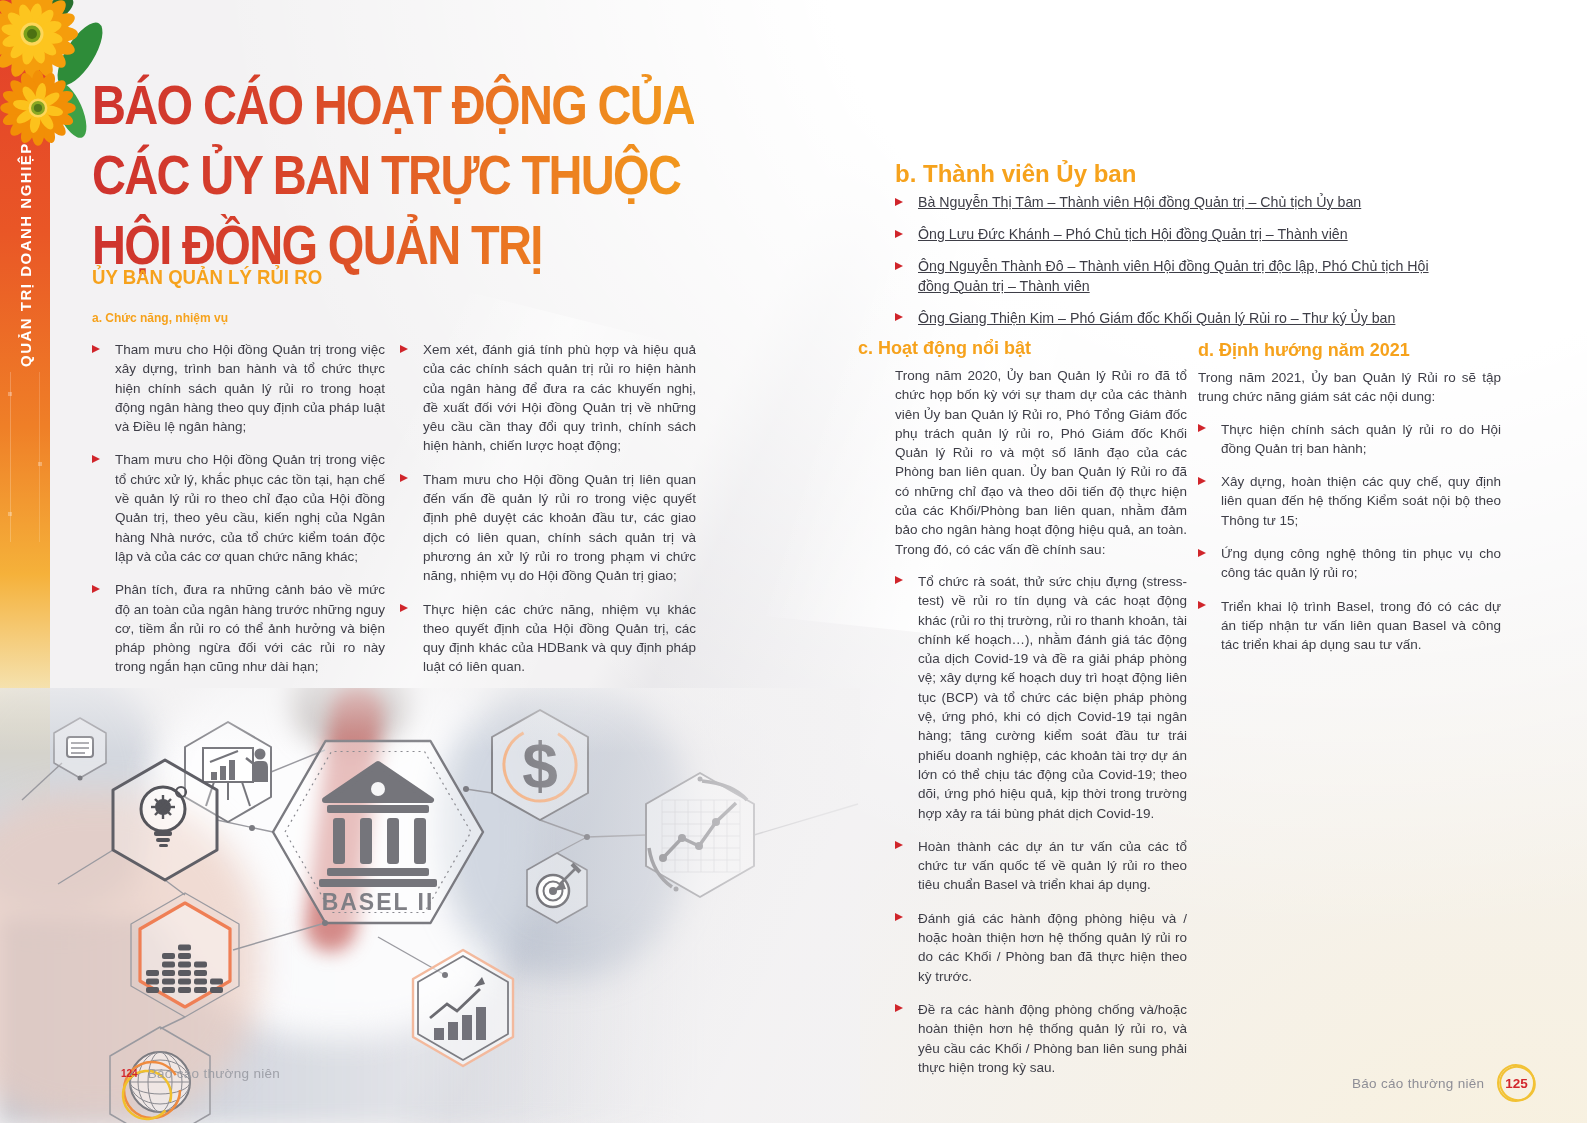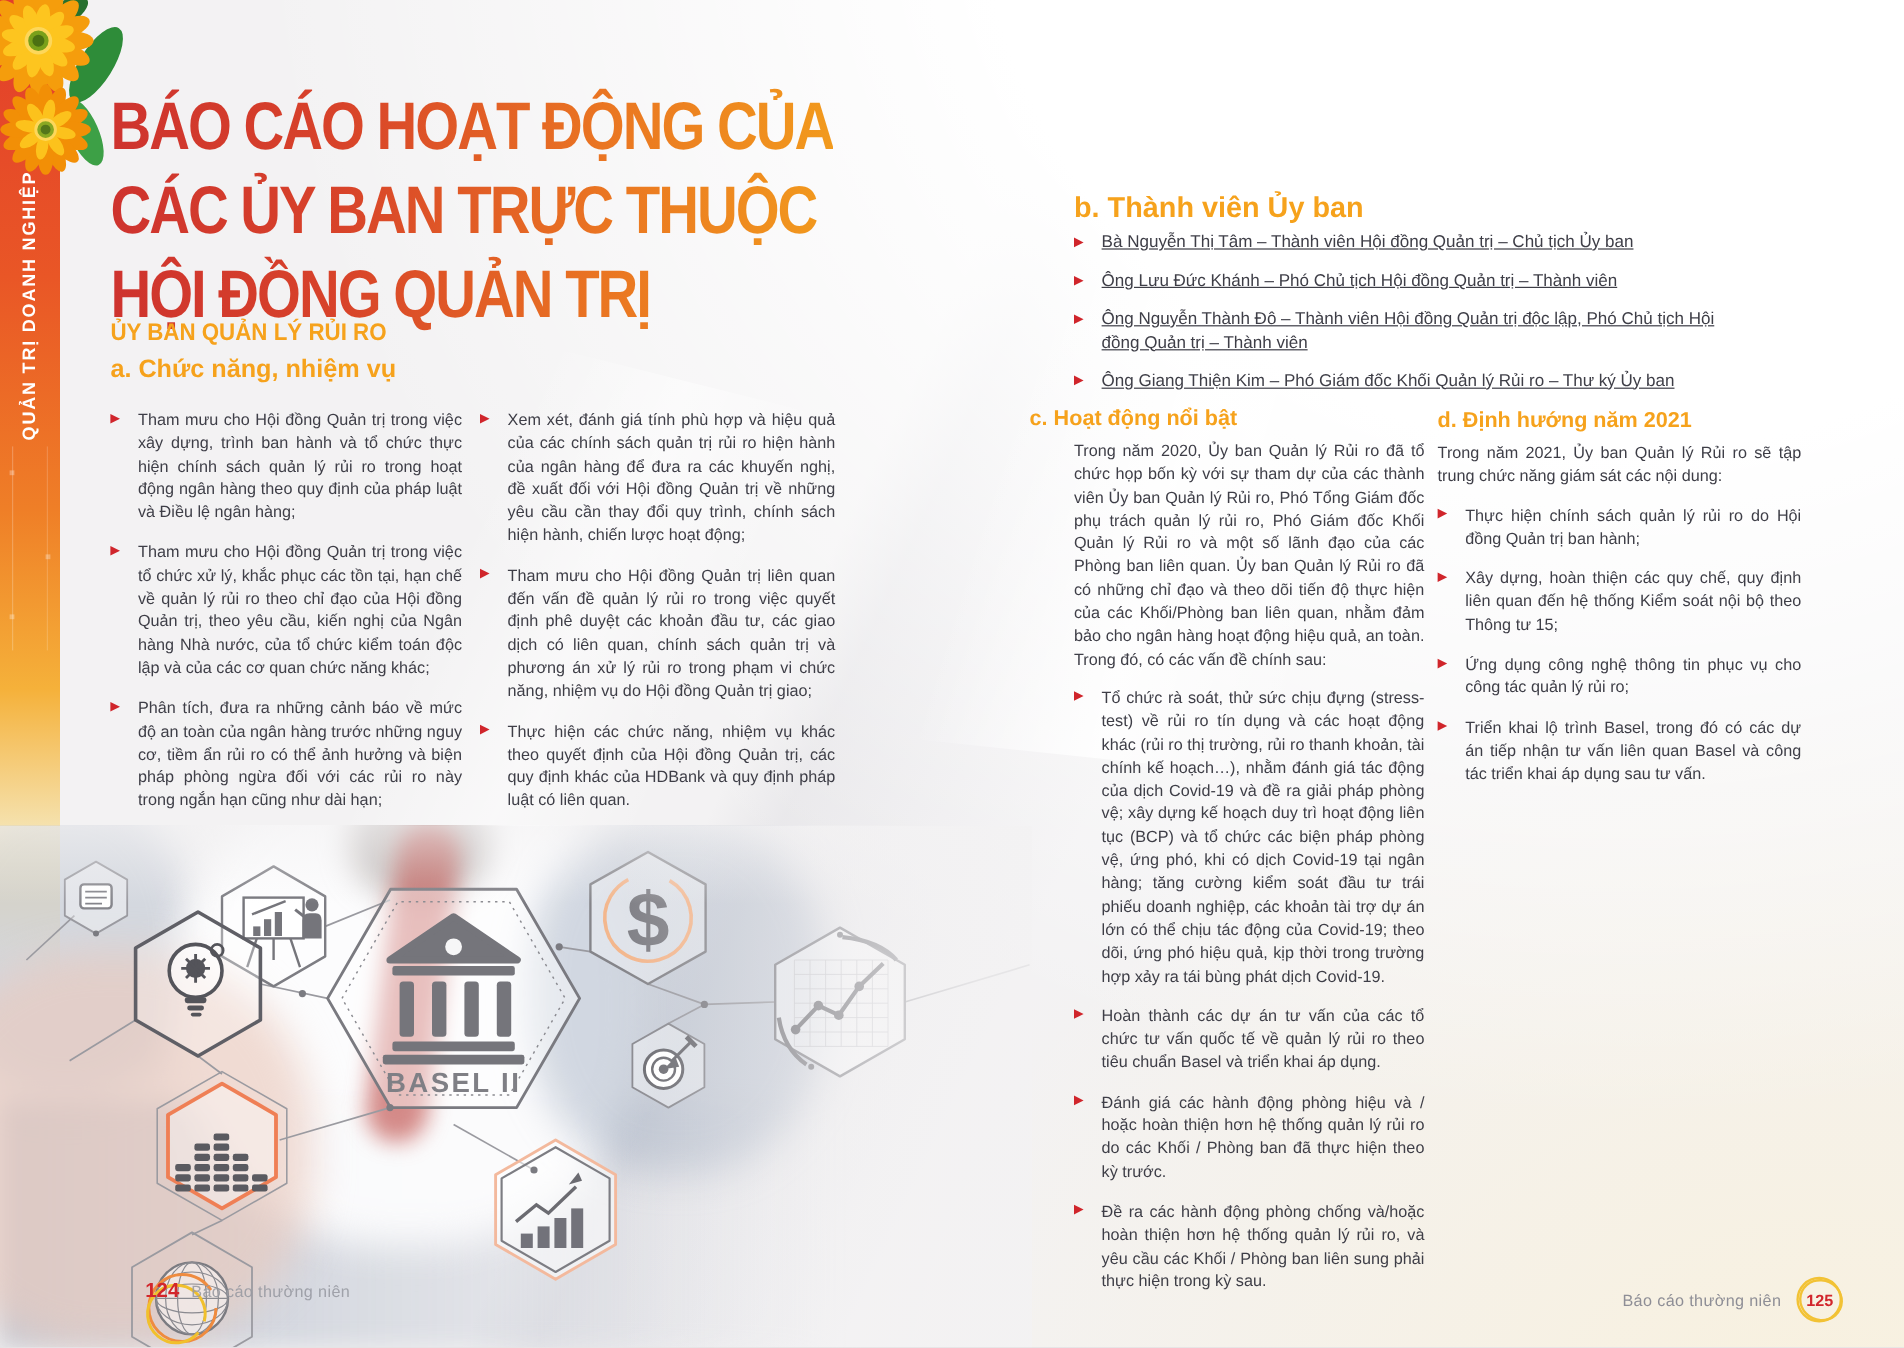--- a/index.html
+++ b/index.html
@@ -38,21 +38,21 @@
   
   .title { position:absolute; left:92px; top:70px; }
   .title-line { display:block; font-weight:bold; font-size:56px; line-height:70px; letter-spacing:-2px;
     transform:scaleX(.84); transform-origin:left center; white-space:nowrap;
     background:linear-gradient(90deg,#ce332e 0%,#d8432a 32%,#ea7522 68%,#f29a1d 100%);
     -webkit-background-clip:text; background-clip:text; color:transparent; }
   .subtitle { position:absolute; left:92px; top:266px; font-size:20px; font-weight:bold; color:#f6a21c;
     transform:scaleX(.93); transform-origin:left center; letter-spacing:0; white-space:nowrap; }
   
   .sec-head { position:absolute; font-weight:bold; color:#f6a21c; white-space:nowrap; }
-  .h-a { left:92px;  top:296px; font-size:21px; }
+  .h-a { left:92px;  top:311px; font-size:12px; }
   .h-b { left:895px; top:160px; font-size:24px; }
   .h-c { left:858px; top:338px; font-size:18px;text-align:center; }
   .h-d { left:1198px;top:340px; font-size:18px; }
   
   .col { position:absolute; font-size:13.5px; line-height:19.3px; text-align:justify; color:#3e3e47; }
   .col-a1 { left:92px;  top:340px; width:293px; }
   .col-a2 { left:400px; top:340px; width:296px; }
   .col-c  { left:895px; top:366px; width:292px; }
   .col-d  { left:1198px;top:368px; width:303px; }
   .members { position:absolute; left:895px; top:193px; width:562px; font-size:14.2px; line-height:19.5px; }
@@ -70,21 +70,21 @@
   .ph-head  { left:292px; top:-35px; width:115px; height:95px; background:rgba(148,138,134,.55); filter:blur(13px); }
   .ph-tie   { left:318px; top:-5px;  width:52px;  height:270px; background:rgba(186,64,58,.6); transform:rotate(7deg); filter:blur(9px); border-radius:26px; }
   .ph-vest  { left:440px; top:-10px; width:250px; height:300px; background:rgba(139,156,180,.38); }
   .ph-suitl { left:-50px; top:-30px; width:210px; height:260px; background:rgba(175,185,200,.45); }
   .ph-hand  { left:-70px; top:105px; width:330px; height:330px; background:rgba(233,201,189,.65); }
   .ph-fade  { position:absolute; inset:0; background:linear-gradient(90deg, rgba(243,242,243,0) 60%, rgba(243,242,243,.85) 95%),
               linear-gradient(0deg, rgba(243,242,243,0) 85%, rgba(243,242,243,.6) 100%); }
   .hexnet { position:absolute; left:0; top:0; }
   
   .footer-left { position:absolute; left:121px; top:1066px; display:flex; align-items:center; gap:10px; z-index:5; }
-  .footer-left .pg { color:#d2262c; font-weight:bold; font-size:17px; }
+  .footer-left .pg { color:#d2262c; font-weight:bold; font-size:10px; }
   .footer-left .lbl { color:rgba(150,153,161,.88); font-size:13.5px; letter-spacing:.3px; }
   .footer-right { position:absolute; left:1352px; top:1064px; display:flex; align-items:center; gap:13px; z-index:5; }
   .footer-right .lbl { color:#8e8e96; font-size:13.5px; letter-spacing:.3px; }
   .pg-circle { position:relative; width:38px; height:38px; }
   .pg-circle .ring1, .pg-circle .ring2 { position:absolute; border:2px solid #f2c235; border-radius:50%; }
   .ring1 { inset:0; }
   .ring2 { inset:2px -1px 1px 2px; transform:rotate(25deg); border-top-color:transparent; }
   .pg-circle .num { position:absolute; inset:0; display:flex; align-items:center; justify-content:center;
     color:#d2262c; font-weight:bold; font-size:13.5px; }
 </style>

